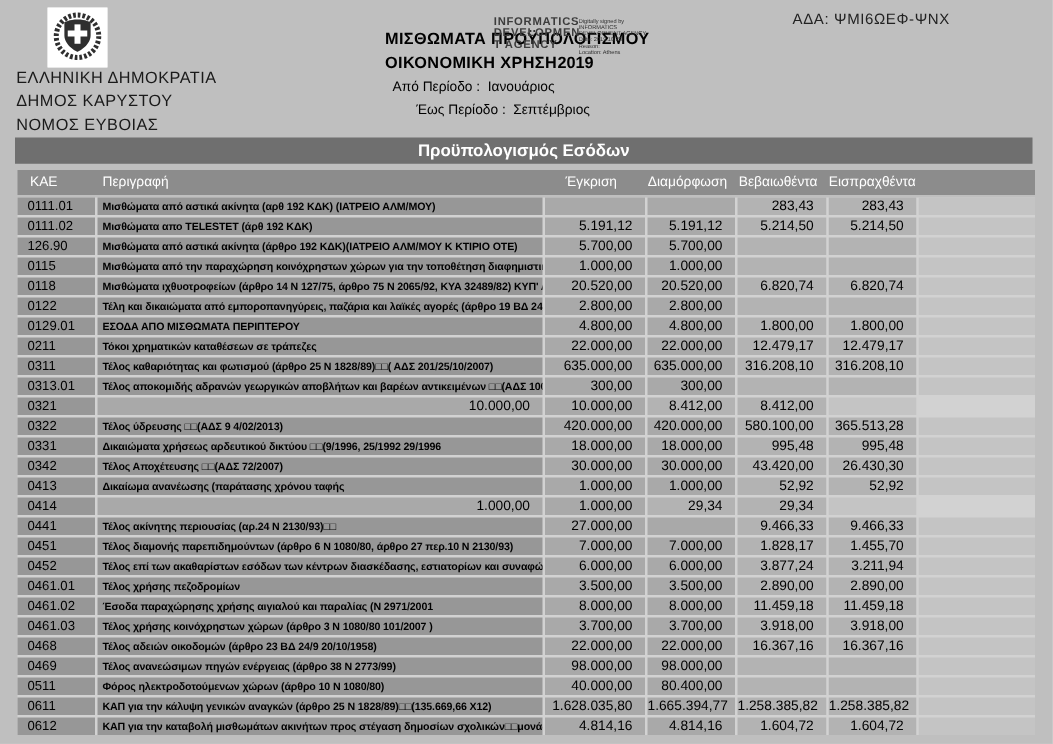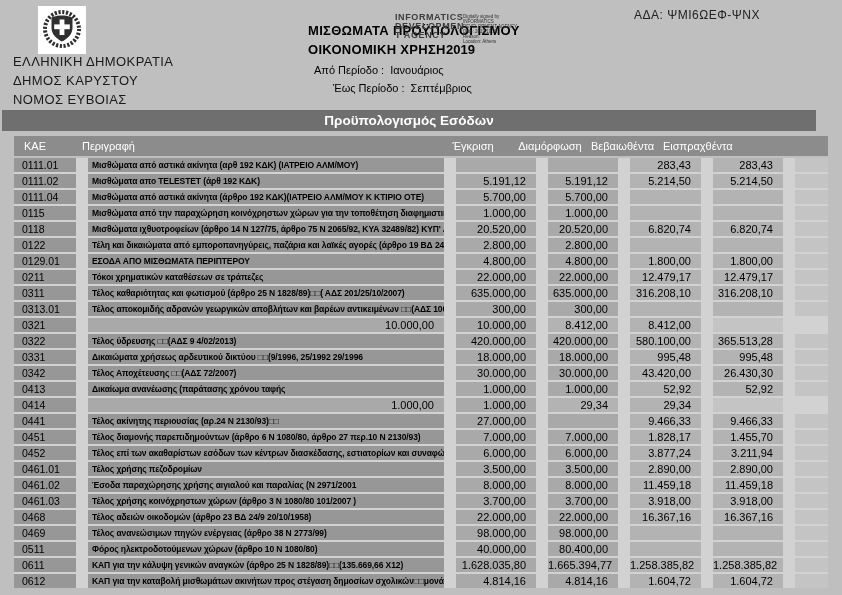--- a/index.html
+++ b/index.html
@@ -20,21 +20,21 @@
   .period-line-1{left:314px;top:64px;font-size:11px;}
   .period-line-2{left:333px;top:82px;font-size:11px;}
   .period-line-1 .val,.period-line-2 .val{margin-left:6px;}
   .ada{left:634px;top:8px;font-size:12px;letter-spacing:.5px;color:#222;}
 
   .stamp-big{left:395px;top:13px;font-size:9px;font-weight:bold;color:#3c3c3c;line-height:9px;letter-spacing:.6px;}
   .stamp-small{left:463px;top:14px;width:96px;font-size:4.5px;line-height:5px;color:#303030;}
 
   
   .section-band{
-    left:2px;top:110px;width:814px;height:21px;
+    left:12px;top:110px;width:814px;height:21px;
     background:var(--band,#6f6f6f);color:#fff;
     font-size:13.5px;font-weight:bold;text-align:center;line-height:21px;
   }
   .thead{
     left:14px;top:136px;width:814px;height:20px;
     background:var(--head,#8c8c8c);color:#fff;
     display:flex;align-items:center;font-size:11px;
   }
   .thead .h{overflow:hidden;white-space:nowrap;}
   .h-kae{width:64px;padding-left:10px;box-sizing:border-box;}
@@ -42,21 +42,21 @@
   .h-n1{width:82px;}.h-n2{width:72px;}.h-n3{width:73px;}.h-n4{width:72px;}
   .h-n1,.h-n2,.h-n3,.h-n4{text-align:center;padding-right:8px;box-sizing:border-box;}
 
   .tbody{
     left:14px;top:158px;width:814px;
     background:var(--sep,#d2d2d2);
   }
   .trow{
     display:grid;
     grid-template-columns:62px 356px 80px 70px 71px 70px 1fr;
-    gap:12px;margin-bottom:2px;height:14px;
+    gap:2px;margin-bottom:2px;height:14px;
   }
   .trow:last-child{margin-bottom:0;}
   .c{overflow:hidden;white-space:nowrap;height:14px;line-height:14px;}
   .c-kae{background:var(--cellDark,#979797);font-size:10.5px;padding-left:8px;}
   .c-desc{background:var(--cellDark,#979797);font-size:8.5px;font-weight:600;padding-left:4px;letter-spacing:-0.1px;}
   .c-num{font-size:11px;text-align:right;padding-right:10px;}
   .c-v12{background:var(--cellMid,#a9a9a9);}
   .c-v34{background:var(--cellLight,#b3b3b3);}
   .c-fill{background:var(--cellFiller,#c4c4c4);}
 </style>
@@ -130,21 +130,21 @@
     <div class="trow">
       <div class="c c-kae">0111.02</div>
       <div class="c c-desc">Μισθώματα απο TELESTET (άρθ 192 ΚΔΚ)</div>
       <div class="c c-num c-v12">5.191,12</div>
       <div class="c c-num c-v12">5.191,12</div>
       <div class="c c-num c-v34">5.214,50</div>
       <div class="c c-num c-v34">5.214,50</div>
       <div class="c c-fill"></div>
     </div>
     <div class="trow">
-      <div class="c c-kae">0111.04</div>
+      <div class="c c-kae">126.90</div>
       <div class="c c-desc">Μισθώματα από αστικά ακίνητα (άρθρο 192 ΚΔΚ)(ΙΑΤΡΕΙΟ ΑΛΜ/ΜΟΥ Κ ΚΤΙΡΙΟ ΟΤΕ)</div>
       <div class="c c-num c-v12">5.700,00</div>
       <div class="c c-num c-v12">5.700,00</div>
       <div class="c c-num c-v34"></div>
       <div class="c c-num c-v34"></div>
       <div class="c c-fill"></div>
     </div>
     <div class="trow">
       <div class="c c-kae">0115</div>
       <div class="c c-desc">Μισθώματα από την παραχώρηση κοινόχρηστων χώρων για την τοποθέτηση διαφημιστικών μέσων (άρ</div>

